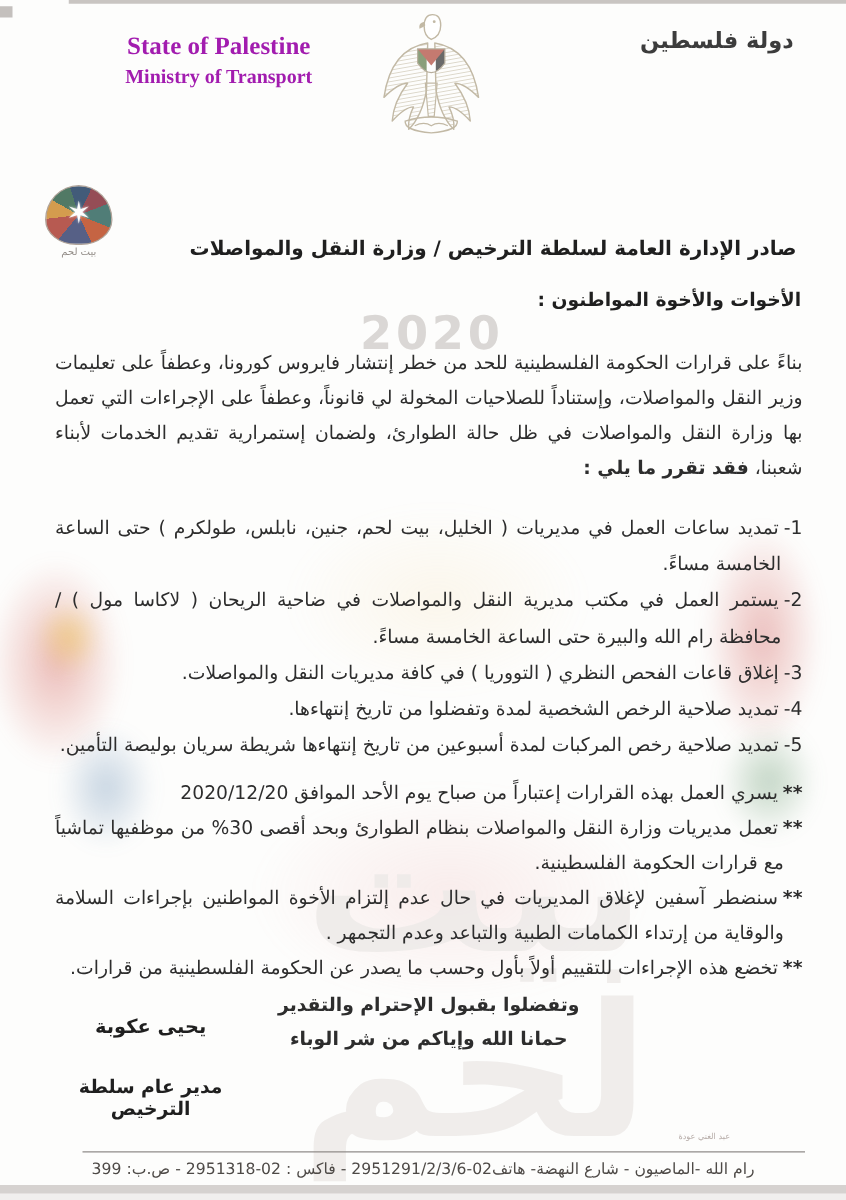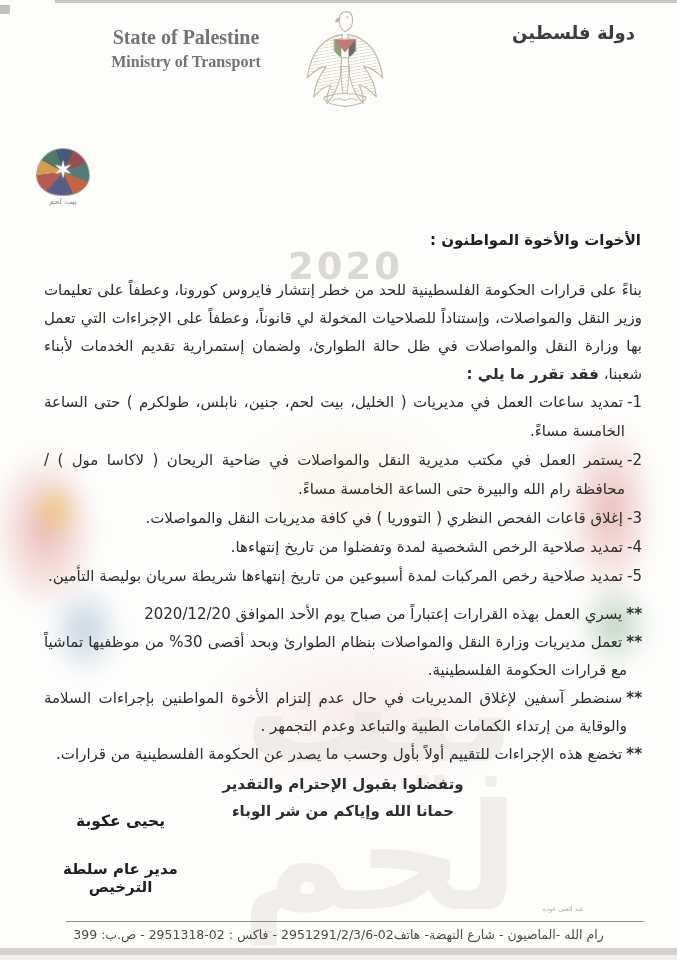--- a/index.html
+++ b/index.html
@@ -24,21 +24,21 @@
   .wm-year{
     position:absolute;top:245px;left:288px;z-index:0;
     font-size:37px;font-weight:600;letter-spacing:3px;color:#cfcbc8;opacity:.75;
   }
   .wm-callig{
     position:absolute;top:636px;left:150px;width:460px;z-index:0;
     direction:rtl;text-align:center;font-weight:bold;line-height:1;
     font-size:148px;letter-spacing:4px;color:#edeae8;opacity:.8;pointer-events:none;
   }
   
-  .hdr-en{position:absolute;top:26px;left:81px;width:210px;text-align:center;color:#737373;
+  .hdr-en{position:absolute;top:26px;left:70px;width:210px;text-align:center;color:#a21caf;
           font-family:"Liberation Serif","DejaVu Serif",serif;z-index:1;}
   .hdr-en .l1{font-size:20px;font-weight:bold;}
   .hdr-en .l2{font-size:16px;font-weight:bold;margin-top:4px;}
   .hdr-ar{position:absolute;top:22px;right:42px;width:210px;color:#3c3c3c;
           direction:rtl;z-index:1;}
   .hdr-ar .l1{font-size:18px;font-weight:bold;}
   .hdr-ar .l2{font-size:15.5px;font-weight:bold;margin-top:8px;}
   .emblem{position:absolute;top:6px;left:297px;width:96px;height:106px;z-index:1;}
   
   .side-logo{position:absolute;top:148px;left:33px;width:60px;z-index:1;text-align:center;}
@@ -54,21 +54,21 @@
   .side-logo-caption{font-size:8px;color:#938d88;direction:rtl;margin-top:1px;letter-spacing:1px;}
   
   .doc-title{position:absolute;top:189px;left:140px;right:28px;z-index:1;
     direction:rtl;text-align:center;font-size:16px;font-weight:bold;color:#1f1f1f;}
   .salutation{position:absolute;top:231px;right:36px;z-index:1;
     direction:rtl;font-size:15px;font-weight:bold;color:#1f1f1f;}
   
   .body-col{position:absolute;top:276px;left:44px;right:35px;z-index:1;direction:rtl;color:#2d2d2d;}
   .intro{margin:0;font-size:15px;line-height:28px;text-align:justify;}
   .intro .tail{font-weight:bold;}
-  .decisions{margin-top:0;}
+  .decisions{margin-top:20px;}
   .decision{margin:0;font-size:15px;line-height:29px;text-align:justify;
     padding-right:17px;text-indent:-17px;}
   .decision .num{margin-left:4px;}
   .notes{margin-top:9px;}
   .note{margin:0;font-size:15px;line-height:28px;text-align:justify;
     padding-right:15px;text-indent:-15px;}
   .note .marker{margin-left:4px;font-weight:bold;letter-spacing:1px;}
   .closing{margin-top:3px;text-align:center;font-weight:bold;font-size:15px;line-height:27px;}
   .closing p{margin:0;}
   
@@ -139,20 +139,21 @@
     <div class="l1">دولة فلسطين</div>
   </div>
 
   <div class="side-logo">
     <div class="side-logo-disc">
       <span class="side-logo-star">✶</span>
     </div>
     <div class="side-logo-caption">بيت لحم</div>
   </div>
 
+  <div class="doc-title">صادر الإدارة العامة لسلطة الترخيص / وزارة النقل والمواصلات</div>
   <div class="salutation">الأخوات والأخوة المواطنون :</div>
 
   <div class="body-col">
     <p class="intro"><span>بناءً على قرارات الحكومة الفلسطينية للحد من خطر إنتشار فايروس كورونا، وعطفاً على تعليمات وزير النقل والمواصلات، وإستناداً للصلاحيات المخولة لي قانوناً، وعطفاً على الإجراءات التي تعمل بها وزارة النقل والمواصلات في ظل حالة الطوارئ، ولضمان إستمرارية تقديم الخدمات لأبناء شعبنا،</span>
       <span class="tail">فقد تقرر ما يلي :</span></p>
 
     <div class="decisions">
       <p class="decision"><span class="num">1-</span><span>تمديد ساعات العمل في مديريات ( الخليل، بيت لحم، جنين، نابلس، طولكرم ) حتى الساعة الخامسة مساءً.</span></p>
       <p class="decision"><span class="num">2-</span><span>يستمر العمل في مكتب مديرية النقل والمواصلات في ضاحية الريحان ( لاكاسا مول ) / محافظة رام الله والبيرة حتى الساعة الخامسة مساءً.</span></p>
       <p class="decision"><span class="num">3-</span><span>إغلاق قاعات الفحص النظري ( التووريا ) في كافة مديريات النقل والمواصلات.</span></p>

